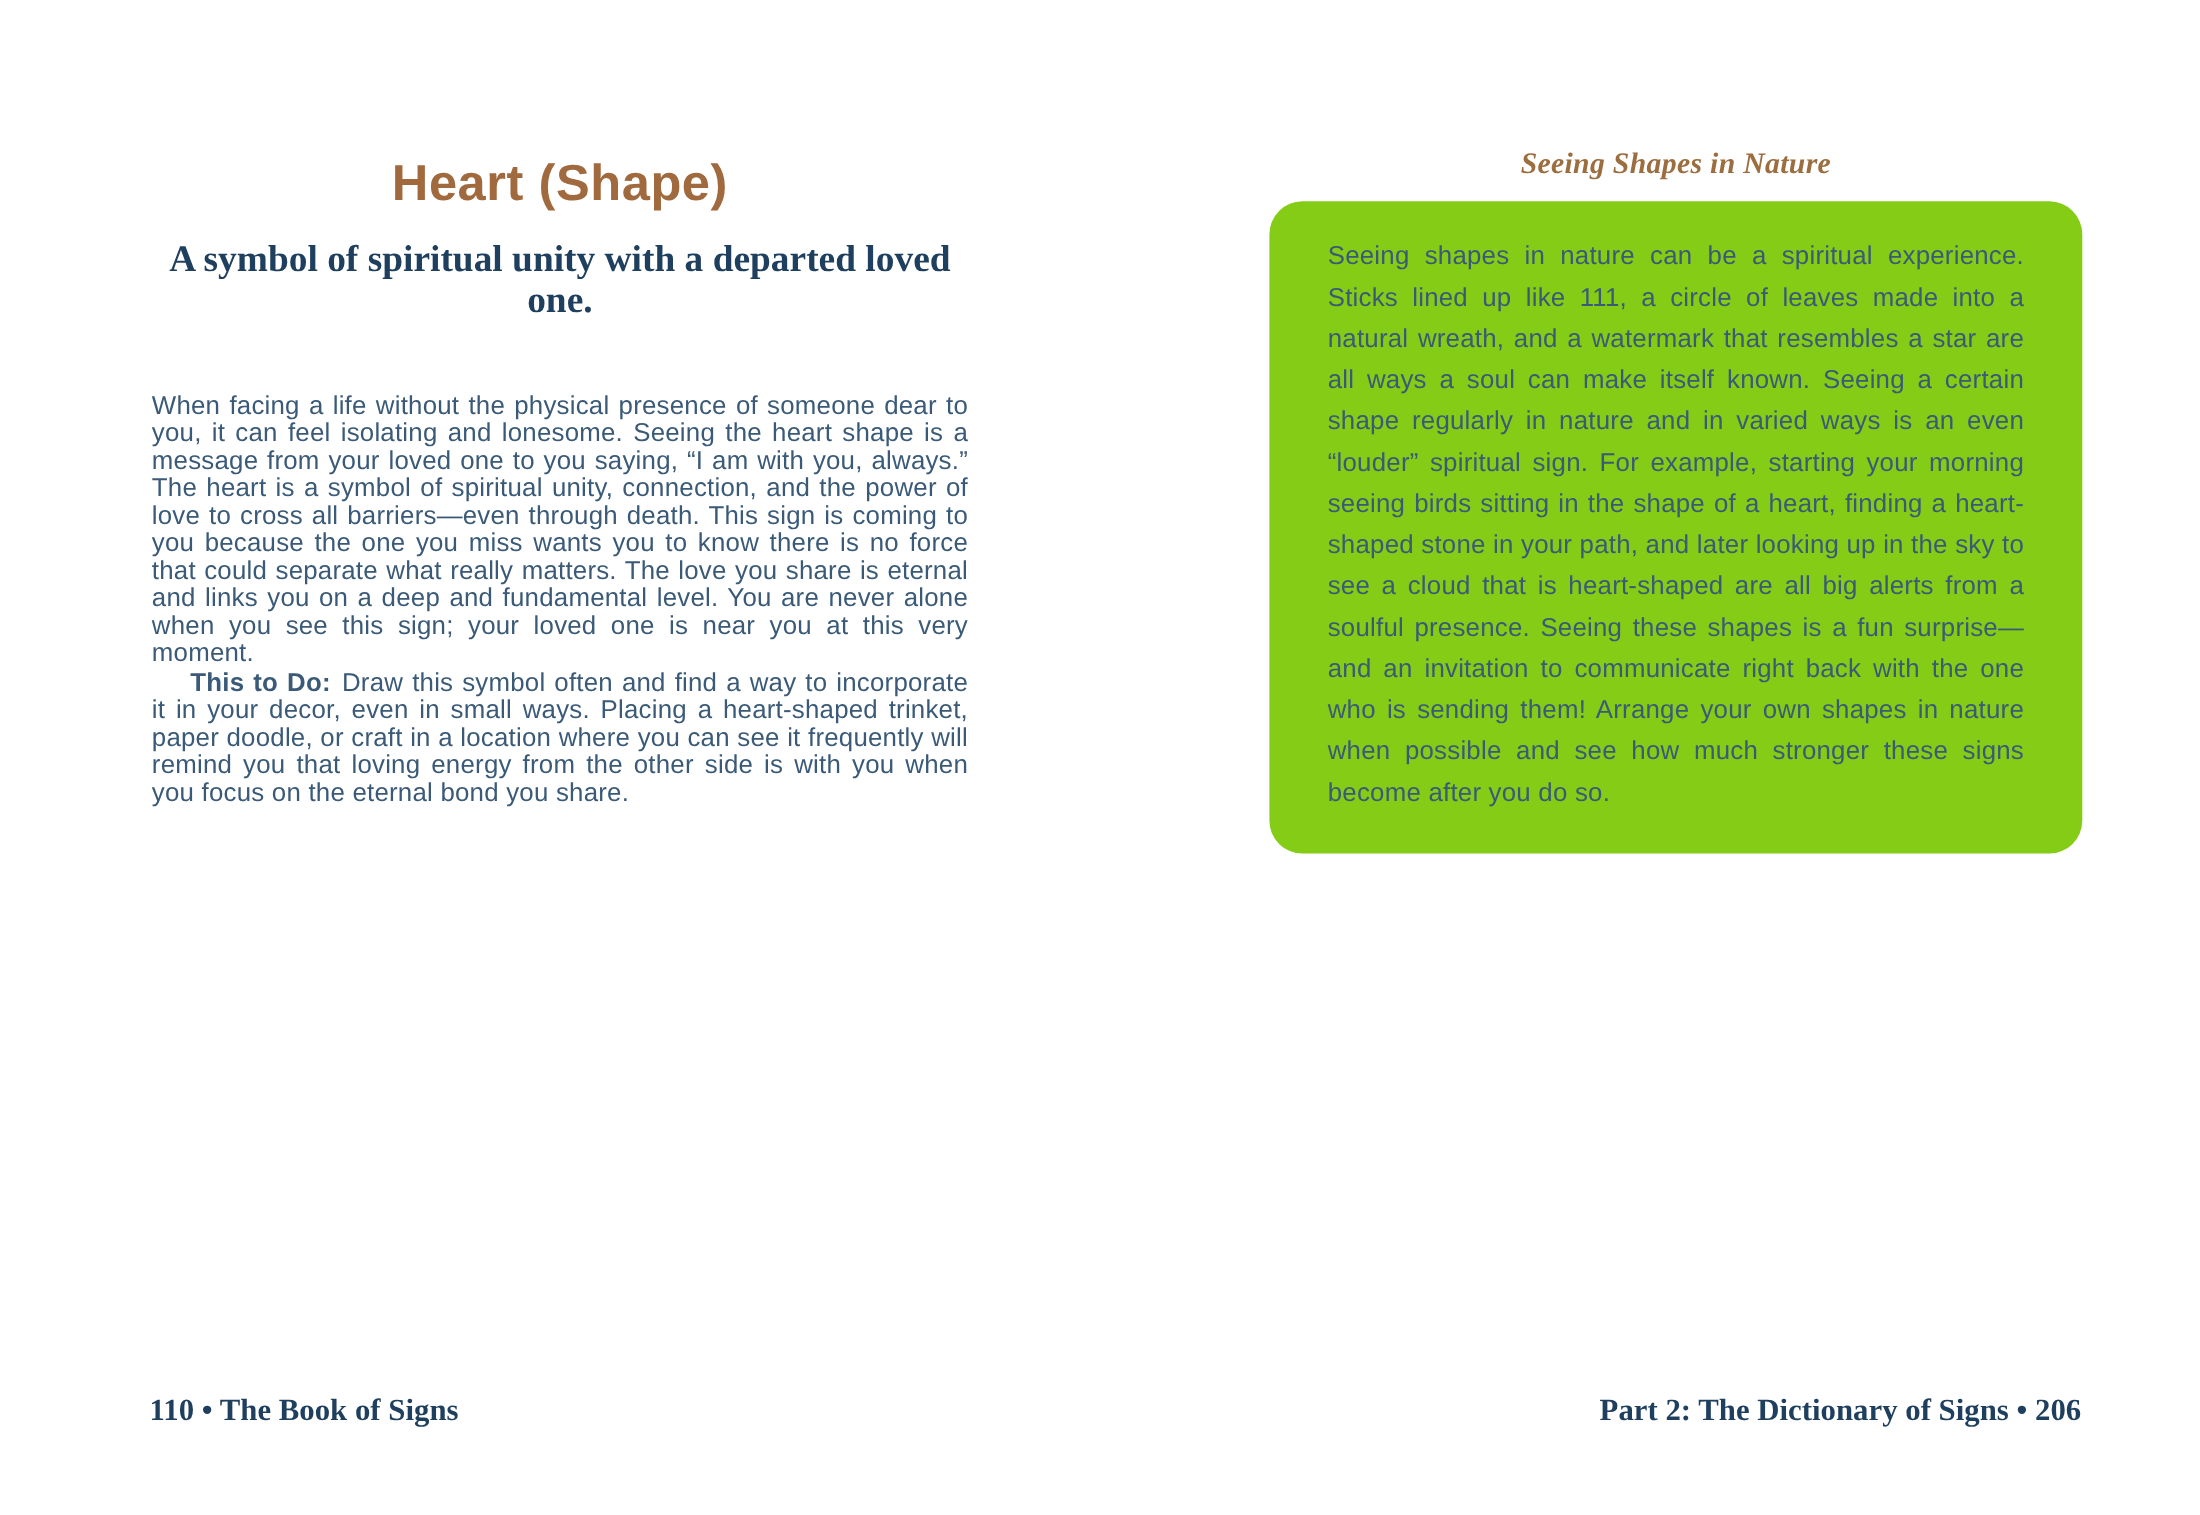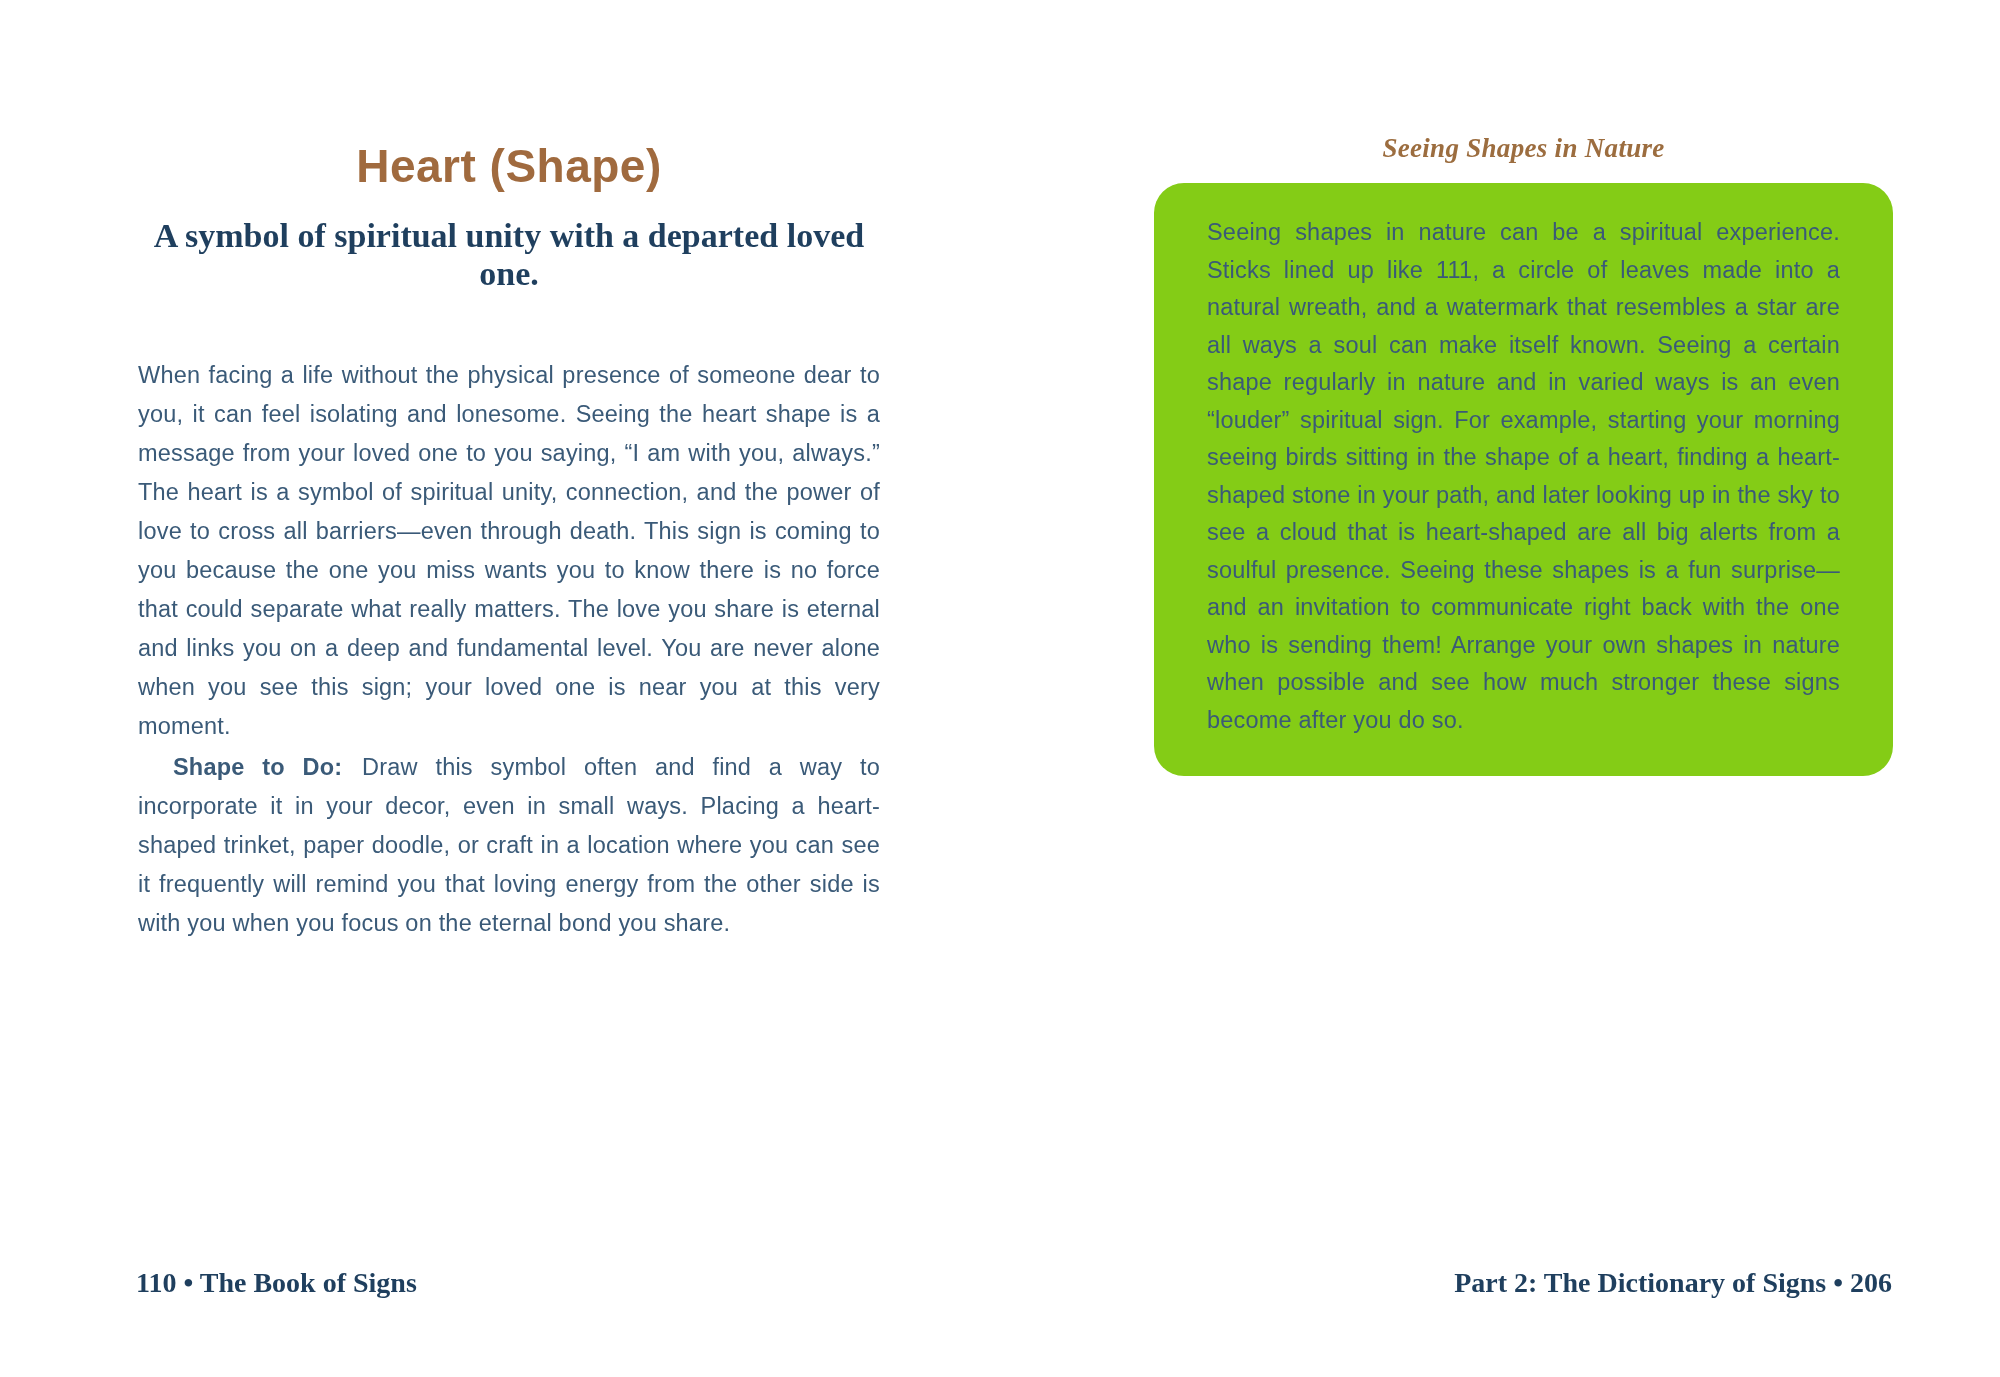--- a/index.html
+++ b/index.html
@@ -34,21 +34,21 @@
     margin-top: 22px;
     text-align: center;
     font-family: "Liberation Serif", serif;
     font-weight: 700;
     font-size: 34px;
     color: #1f3f5e;
   }
   .entry-body {
     margin-top: 60px;
     font-size: 23.5px;
-    line-height: 39px;
+    line-height: 25px;
     color: #3a5a78;
     text-align: justify;
     letter-spacing: 0.2px;
   }
   .entry-body p + p { text-indent: 34px; }
   .entry-body strong { font-weight: 700; color: #3a5a78; }
 
   .footer {
     position: absolute;
     bottom: 78px;
@@ -98,21 +98,21 @@
 
 <div class="spread">
 
   <div class="left-page">
     <h1 class="entry-title">Heart (Shape)</h1>
 
     <h2 class="entry-subtitle">A symbol of spiritual unity with a departed loved one.</h2>
 
     <div class="entry-body">
       <p>When facing a life without the physical presence of someone dear to you, it can feel isolating and lonesome. Seeing the heart shape is a message from your loved one to you saying, “I am with you, always.” The heart is a symbol of spiritual unity, connection, and the power of love to cross all barriers—even through death. This sign is coming to you because the one you miss wants you to know there is no force that could separate what really matters. The love you share is eternal and links you on a deep and fundamental level. You are never alone when you see this sign; your loved one is near you at this very moment.</p>
-      <p><strong>Shape to Do:</strong> <span>Draw this symbol often and find a way to incorporate it in your decor, even in small ways. Placing a heart-shaped trinket, paper doodle, or craft in a location where you can see it frequently will remind you that loving energy from the other side is with you when you focus on the eternal bond you share.</span></p>
+      <p><strong>This to Do:</strong> <span>Draw this symbol often and find a way to incorporate it in your decor, even in small ways. Placing a heart-shaped trinket, paper doodle, or craft in a location where you can see it frequently will remind you that loving energy from the other side is with you when you focus on the eternal bond you share.</span></p>
     </div>
   </div>
 
   <div class="right-page">
     <h2 class="sidebar-heading">Seeing Shapes in Nature</h2>
 
     <div class="sidebar-box">
       <p class="sidebar-box-text">Seeing shapes in nature can be a spiritual experience. Sticks lined up like 111, a circle of leaves made into a natural wreath, and a watermark that resembles a star are all ways a soul can make itself known. Seeing a certain shape regularly in nature and in varied ways is an even “louder” spiritual sign. For example, starting your morning seeing birds sitting in the shape of a heart, finding a heart-shaped stone in your path, and later looking up in the sky to see a cloud that is heart-shaped are all big alerts from a soulful presence. Seeing these shapes is a fun surprise—and an invitation to communicate right back with the one who is sending them! Arrange your own shapes in nature when possible and see how much stronger these signs become after you do so.</p>
     </div>
   </div>

